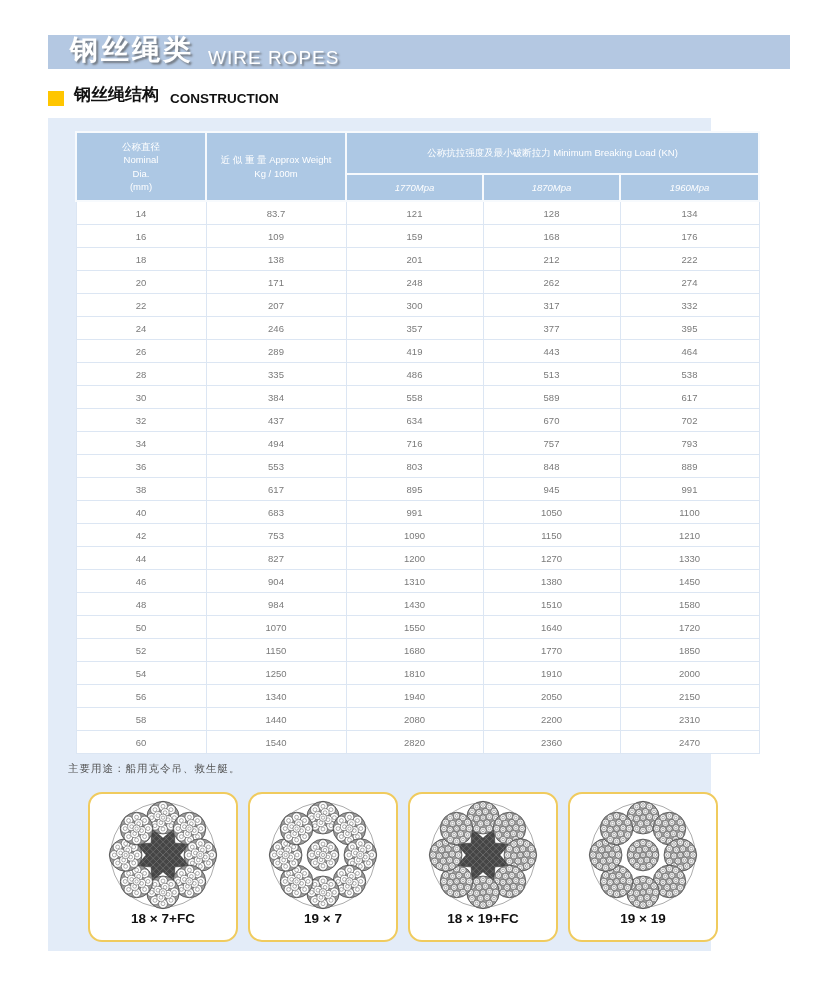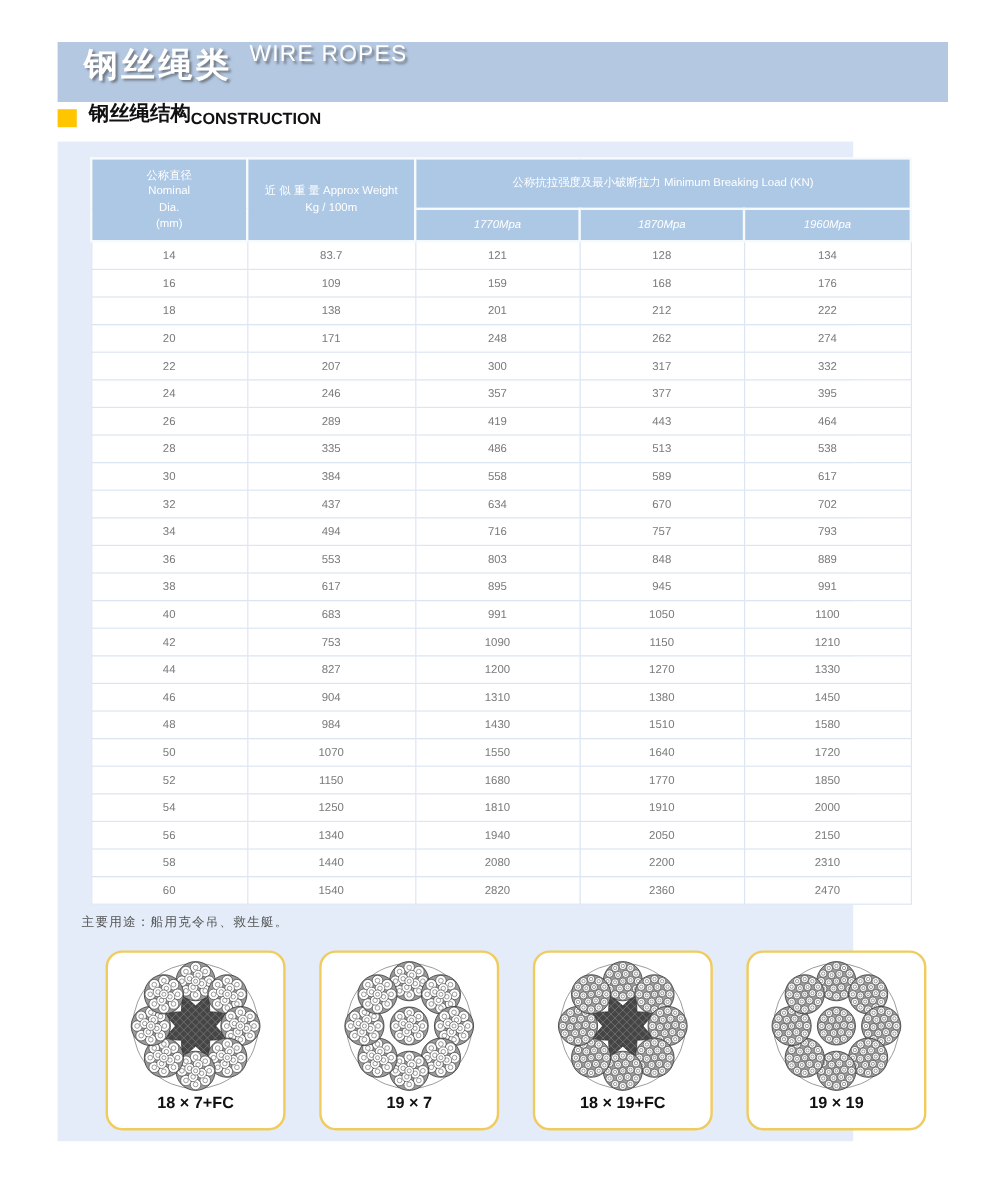--- a/index.html
+++ b/index.html
@@ -1,47 +1,47 @@
 <!DOCTYPE html>
 <html><head>
 <meta charset="utf-8">
 <style>
   html,body{margin:0;padding:0;background:#fff;}
   .page{position:relative;width:830px;height:1000px;background:#fff;overflow:hidden;
         font-family:"Liberation Sans",sans-serif;}
   
-  .title-bar{position:absolute;left:48px;top:35px;width:742px;height:50px;
-             background:var(--titlebar-blue,#b4c8e2);display:flex;align-items:flex-start;
+  .title-bar{position:absolute;left:48px;top:35px;width:742px;height:34px;
+             background:var(--titlebar-blue,#b4c8e2);display:flex;align-items:flex-end;
              padding-left:22px;box-sizing:border-box;}
   .title-zh{font-size:28px;font-weight:bold;color:#fff;letter-spacing:3px;
             text-shadow:2px 2px 2px rgba(80,80,80,.65);}
   .title-en{font-size:19px;font-weight:normal;color:#fff;margin-left:14px;letter-spacing:1px;
             text-shadow:2px 2px 2px rgba(80,80,80,.65);}
   
   .section-row{position:absolute;left:48px;top:86px;display:flex;align-items:flex-end;height:20px;}
   .bullet{width:16px;height:15px;background:var(--accent-yellow,#ffc600);margin-right:10px;}
   .sec-zh{font-size:17px;font-weight:bold;color:#111;}
-  .sec-en{font-size:13.5px;font-weight:bold;color:#111;margin-left:0;}
+  .sec-en{font-size:13.5px;font-weight:bold;color:#111;margin-left:11px;}
   
   .panel{position:absolute;left:48px;top:118px;width:663px;height:833px;
          background:var(--panel-blue,#e3ecf8);}
   
   table.spec{position:absolute;left:27px;top:13px;width:683px;border-collapse:collapse;
              table-layout:fixed;}
   table.spec thead th{background:var(--header-blue,#adc8e4);color:#fff;font-weight:normal;
              font-size:9.5px;border:2px solid #f7fafd;white-space:pre-line;line-height:1.4;
              padding:2px 0;}
   table.spec thead tr.sub th{height:21px;font-style:italic;}
   table.spec thead th.span-h{height:36px;}
   table.spec tbody td{background:#fff;border:1px solid #dce6f3;font-size:9.5px;color:#7a7a7a;
              text-align:center;height:22px;padding:0;}
   
   .note{position:absolute;left:20px;top:644px;font-size:10.5px;color:#555;letter-spacing:1px;}
   
-  .diagrams{position:absolute;left:40px;top:674px;display:flex;gap:28px;}
+  .diagrams{position:absolute;left:40px;top:674px;display:flex;gap:10px;}
   .box{width:150px;height:150px;background:#fff;border:2px solid var(--box-border,#f0cb5e);
        border-radius:14px;box-sizing:border-box;display:flex;flex-direction:column;
        align-items:center;justify-content:flex-start;}
   .box svg{width:112px;height:112px;margin-top:5px;}
   .box-label{font-size:13.5px;font-weight:bold;color:#111;margin-top:0px;}
 </style>
 </head>
 <body>
 
 <div class="page" style="--accent-yellow: #ffc600; --box-border: #f0cb5e; --titlebar-blue: #b4c8e2; --header-blue: #adc8e4; --panel-blue: #e3ecf8;">

